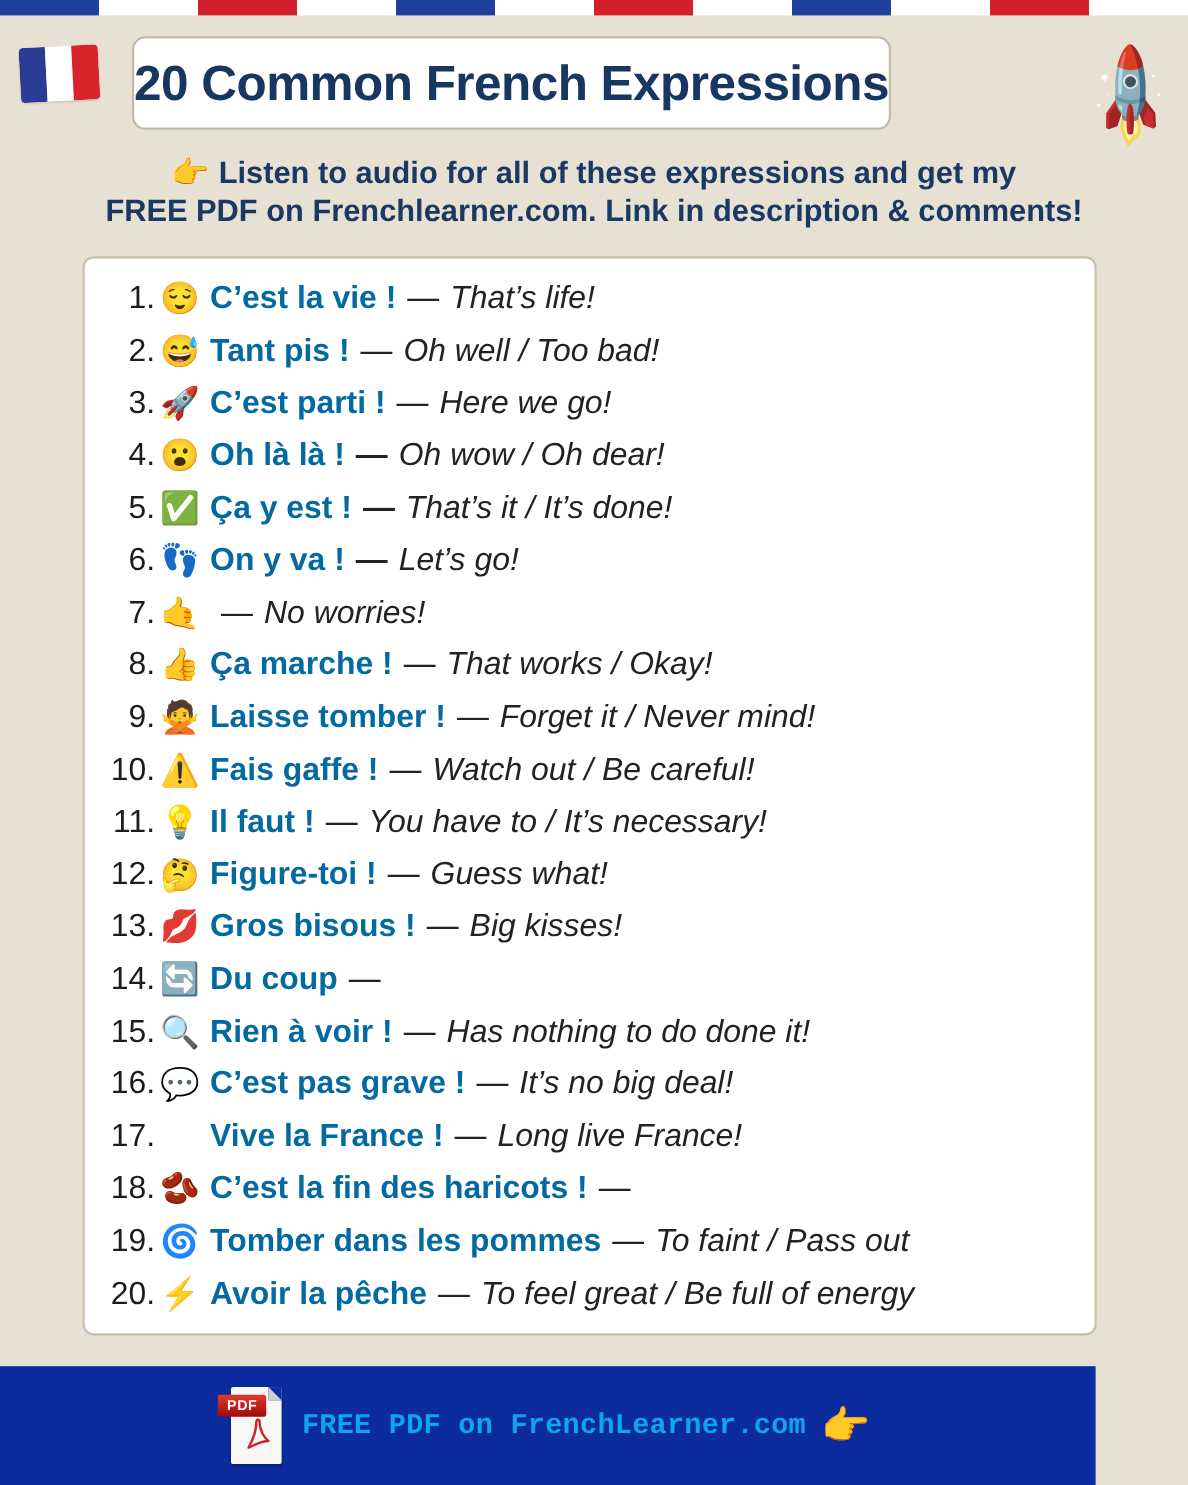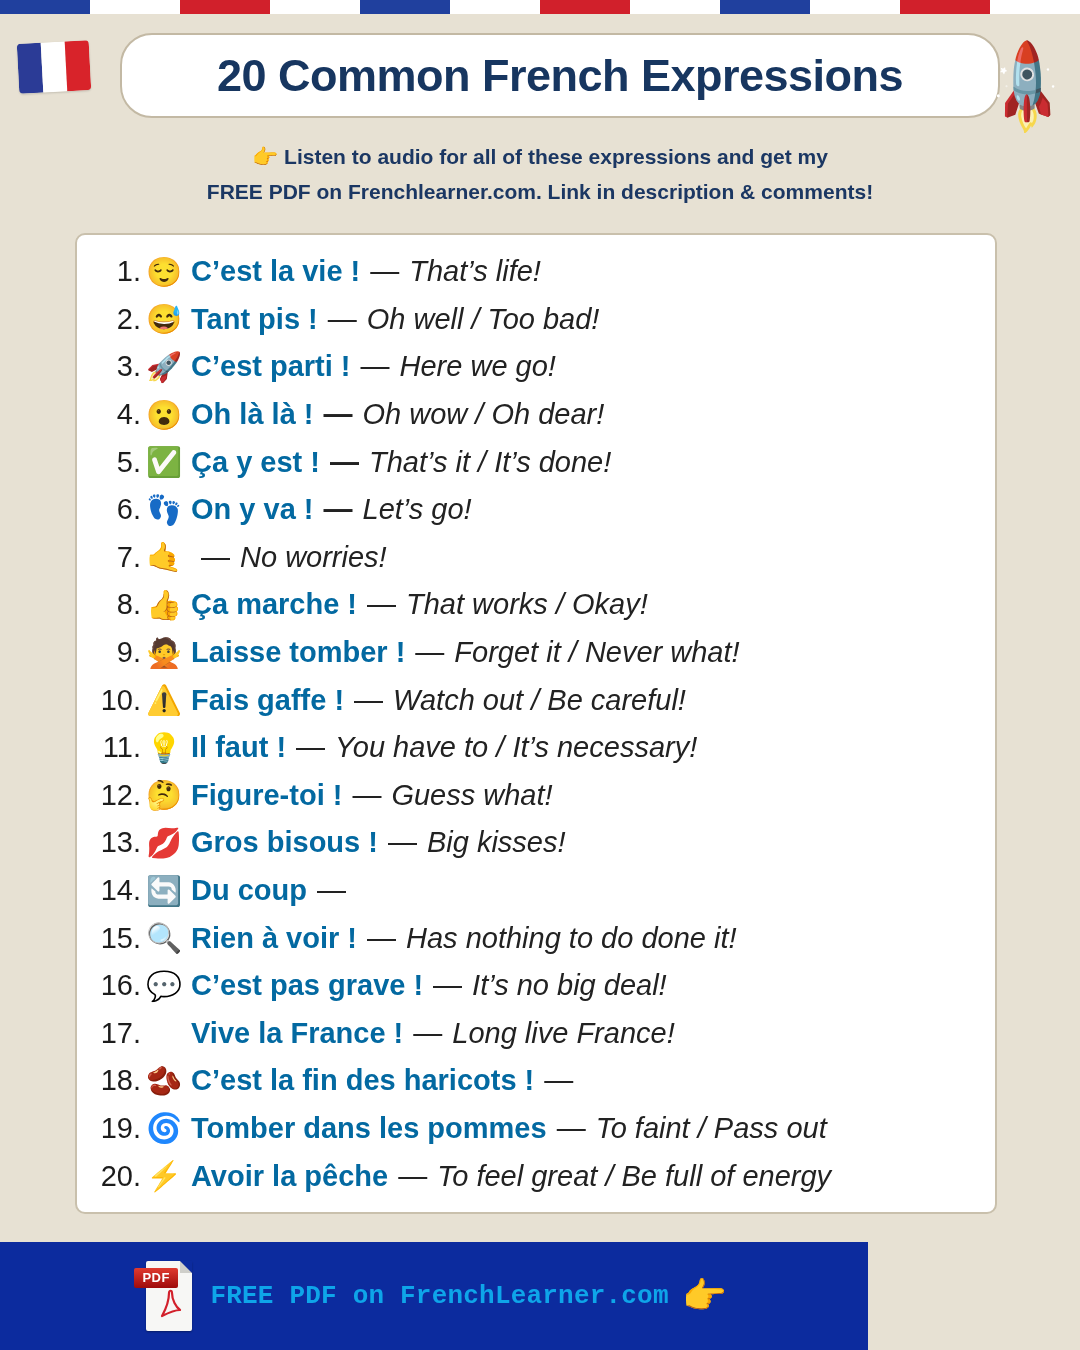--- a/index.html
+++ b/index.html
@@ -20,38 +20,38 @@
   .flag {
     position:absolute; left:18px; top:42px; width:72px; height:50px;
     display:flex; border-radius:4px; overflow:hidden;
     transform:rotate(-3deg); box-shadow:0 1px 2px rgba(0,0,0,.15);
   }
   .flag i { flex:1; }
   .flag .fb { background:#2b3b96; }
   .flag .fw { background:#ffffff; }
   .flag .fr2 { background:#d8232a; }
   .title-card {
-    position:absolute; left:120px; top:33px; width:880px; height:85px;
-    background:#ffffff; border:2px solid #c3b9a4; border-radius:32px;
+    position:absolute; left:120px; top:33px; width:690px; height:85px;
+    background:#ffffff; border:2px solid #c3b9a4; border-radius:12px;
     display:flex; align-items:center; justify-content:center;
   }
   .title-text {
     font-size:45px; font-weight:bold; color:#173660; letter-spacing:-0.5px;
     white-space:nowrap;
   }
   .rocket {
     position:absolute; right:16px; top:40px; width:76px; height:100px;
     font-size:64px; line-height:100px; text-align:center;
     transform:rotate(-45deg);
   }
   
   .subtitle {
     position:absolute; top:139px; left:0; width:1080px;
     text-align:center; color:#1b3763; font-weight:bold;
-    font-size:21px; line-height:35px;
+    font-size:28px; line-height:35px;
   }
   
   .list-card {
     position:absolute; left:75px; top:233px; width:922px; height:981px;
     background:#ffffff; border:2px solid #c9c0ac; border-radius:10px;
     padding-top:13px; overflow:hidden;
   }
   .rows { list-style:none; }
   .row {
     display:flex; align-items:center; height:47.6px;
@@ -66,21 +66,21 @@
   .dash { margin:0 10px; color:#222222; }
   .dash.bold { font-weight:bold; }
   .en { font-style:italic; color:#222222; }
   .flag-mini {
     display:inline-flex; width:30px; height:22px; overflow:hidden;
     border-radius:3px; vertical-align:middle;
   }
   .flag-mini i { flex:1; }
   
   .footer {
-    position:absolute; left:0; top:1242px; width:868px; height:108px;
+    position:absolute; left:0; top:1242px; width:996px; height:108px;
     background:#0c2b9e; display:flex; align-items:center; justify-content:center;
   }
   .pdf-icon { position:relative; width:52px; height:70px; margin-right:18px; flex:none; }
   .pdf-page {
     position:absolute; left:6px; top:0; width:46px; height:70px;
     background:#f7f7f5; border-radius:2px;
     box-shadow:0 1px 2px rgba(0,0,0,.35);
   }
   .pdf-ear {
     position:absolute; right:0; top:0; width:0; height:0;
@@ -187,21 +187,21 @@
     <span class="fr">Ça marche !</span>
     <span class="dash">—</span>
     <span class="en">That works / Okay!</span>
   </li>
 
   <li class="row">
     <span class="num">9.</span>
     <span class="emoji">🙅</span>
     <span class="fr">Laisse tomber !</span>
     <span class="dash">—</span>
-    <span class="en">Forget it / Never what!</span>
+    <span class="en">Forget it / Never mind!</span>
   </li>
 
   <li class="row">
     <span class="num">10.</span>
     <span class="emoji">⚠️</span>
     <span class="fr">Fais gaffe !</span>
     <span class="dash">—</span>
     <span class="en">Watch out / Be careful!</span>
   </li>
 

